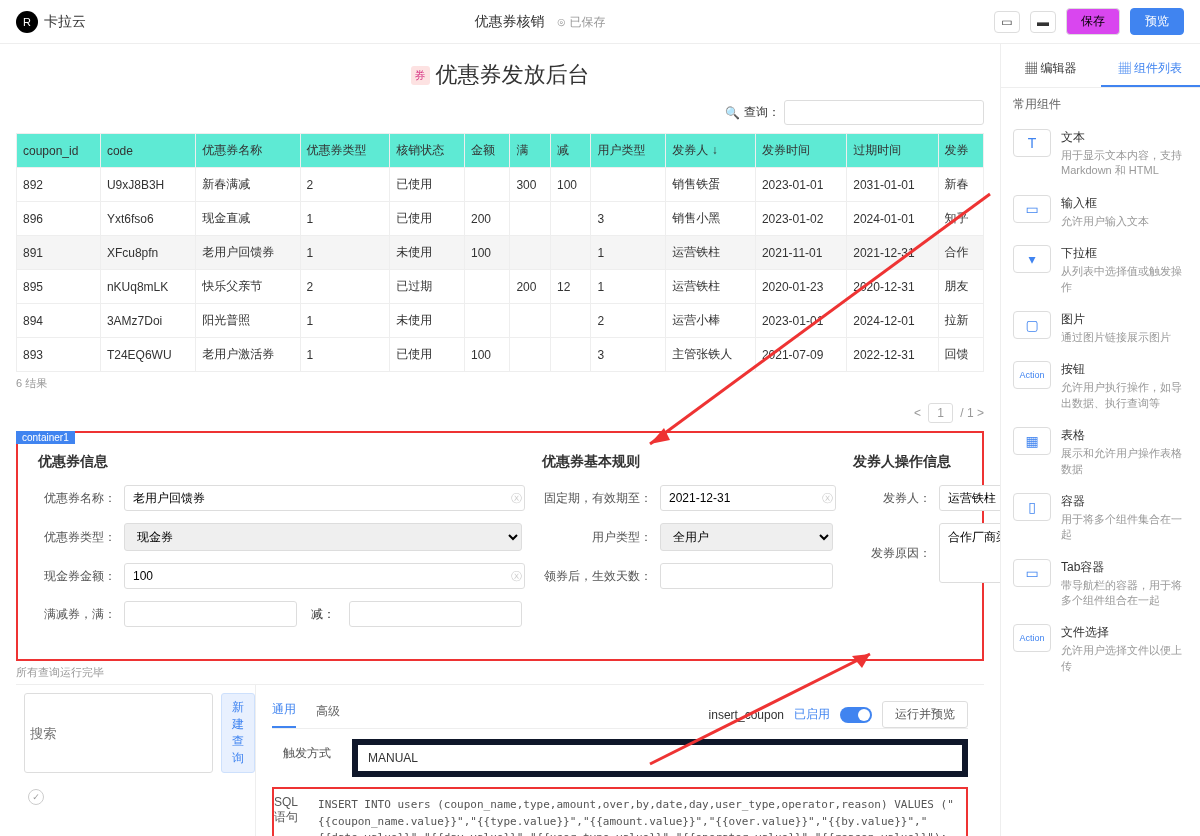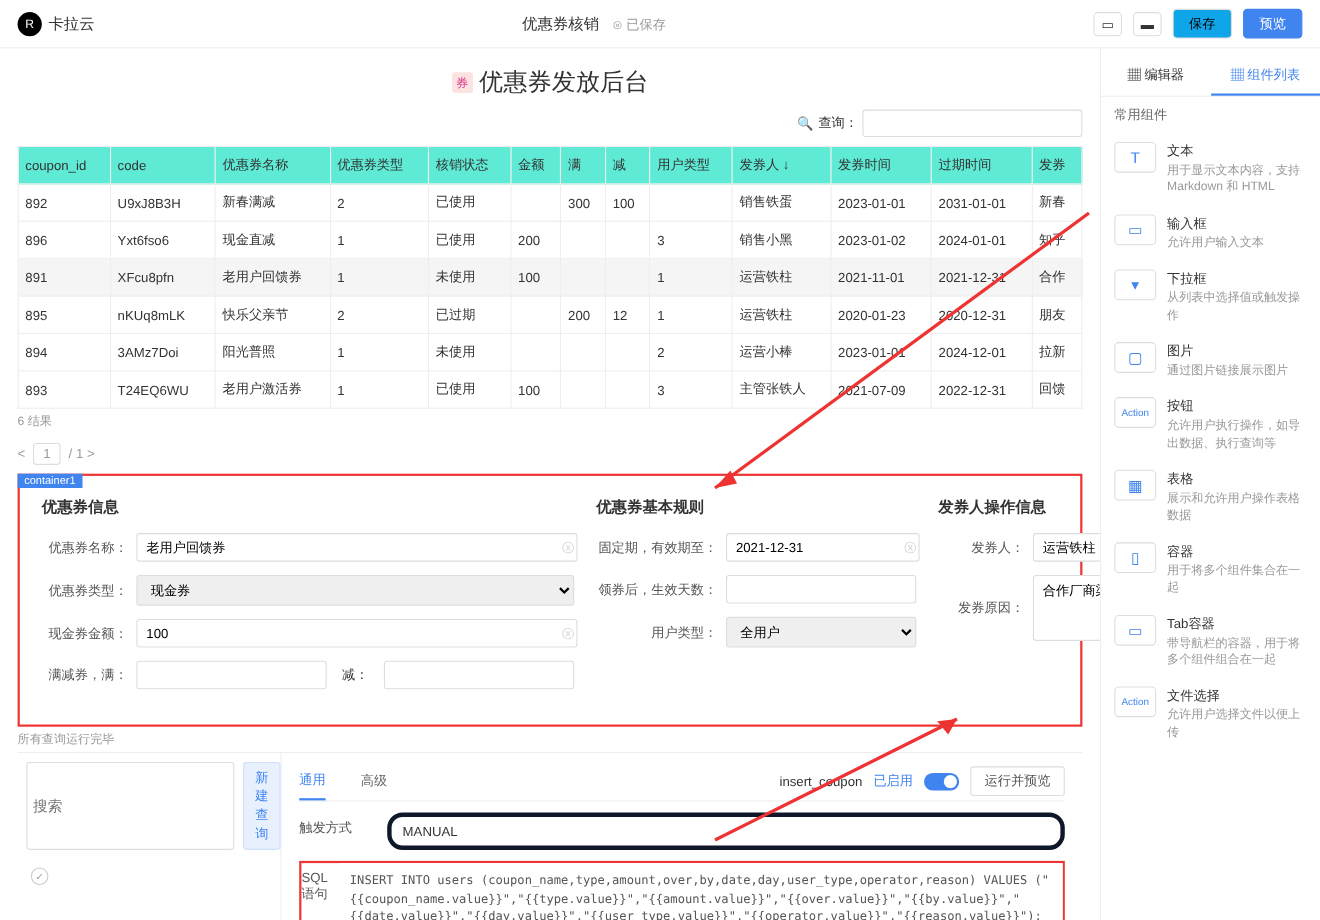--- a/index.html
+++ b/index.html
@@ -4,33 +4,33 @@
 <style>
 *{box-sizing:border-box;margin:0;padding:0}
 body{font-family:-apple-system,BlinkMacSystemFont,"PingFang SC","Microsoft YaHei",sans-serif;font-size:12px;color:#333;background:#fff}
 .topbar{display:flex;align-items:center;height:44px;padding:0 16px;border-bottom:1px solid #eee}
 .logo{display:flex;align-items:center;gap:6px;font-size:14px;font-weight:500}
 .logo-icon{width:22px;height:22px;background:#000;border-radius:50%;color:#fff;display:flex;align-items:center;justify-content:center;font-size:11px}
 .top-title{flex:1;text-align:center;font-size:14px;font-weight:500}
 .saved{color:#999;font-size:12px;margin-left:8px}
 .top-actions{display:flex;align-items:center;gap:10px}
 .icon-btn{width:26px;height:22px;border:1px solid #ddd;border-radius:4px;display:flex;align-items:center;justify-content:center;cursor:pointer}
-.btn{padding:4px 14px;border:1px solid #ddd;border-radius:4px;background:#0ea5e9;cursor:pointer;font-size:12px}
+.btn{padding:4px 14px;border:1px solid #ddd;border-radius:4px;background:#d946ef;cursor:pointer;font-size:12px}
 .btn-primary{background:#4084f0;color:#fff;border-color:#4084f0}
 .main{display:flex;height:792px}
 .canvas{flex:1;padding:10px 16px;overflow:auto;position:relative}
 .page-title{text-align:center;font-size:22px;font-weight:500;margin:6px 0 10px;display:flex;justify-content:center;align-items:center;gap:6px}
 .badge{background:#fde2e2;color:#d63384;padding:2px 4px;font-size:11px;border-radius:3px}
 .search-row{display:flex;justify-content:flex-end;margin-bottom:8px;align-items:center;gap:4px}
 .search-row input{width:200px;padding:4px 8px;border:1px solid #ddd;border-radius:3px}
 .table{width:100%;border-collapse:collapse;font-size:12px}
 .table th,.table td{border:1px solid #eee;padding:8px 6px;text-align:left;white-space:nowrap}
 .table th{background:#5eead4;font-weight:500}
 .table tr.sel td{background:#f5f5f5}
-.pagination{text-align:left;margin:8px 0;color:#999}
+.pagination{text-align:right;margin:8px 0;color:#999}
 .pagination .pg{display:inline-block;border:1px solid #ddd;padding:2px 8px;border-radius:3px;margin:0 4px}
 .container-wrap{border:2px solid #e33;margin-top:8px;position:relative;padding:2px}
 .container-label{position:absolute;top:-2px;left:-2px;background:#4084f0;color:#fff;font-size:10px;padding:1px 6px}
 .form-grid{display:flex;gap:20px;padding:18px}
 .form-col{flex:1}
 .form-col h3{font-size:14px;font-weight:600;margin-bottom:14px}
 .form-row{display:flex;align-items:center;margin-bottom:12px;gap:8px}
 .form-row label{width:78px;text-align:right;color:#555}
 .form-row input,.form-row select,.form-row textarea{flex:1;padding:5px 8px;border:1px solid #ddd;border-radius:3px;font-size:12px}
 .form-row .short{flex:0 0 60px}
@@ -39,29 +39,29 @@
 .btn-blue{background:#4084f0;color:#fff;border:none;padding:8px 28px;border-radius:3px;cursor:pointer}
 .btn-green{background:#2e8b3e;color:#fff;border:none;padding:8px 28px;border-radius:3px;cursor:pointer}
 .bottom-panel{border-top:1px solid #eee;display:flex}
 .query-list{width:240px;border-right:1px solid #eee;padding:8px}
 .query-list .srch{display:flex;gap:8px;margin-bottom:8px}
 .query-list .srch input{flex:1;padding:5px;border:1px solid #ddd;border-radius:3px}
 .query-list .srch button{padding:5px 10px;background:#e8f0fe;color:#4084f0;border:1px solid #cde0fc;border-radius:3px;font-size:12px}
 .query-item{padding:8px 4px;display:flex;align-items:center;gap:6px;cursor:pointer}
 .query-item::before{content:"✓";width:14px;height:14px;border:1px solid #ccc;border-radius:50%;font-size:9px;display:flex;align-items:center;justify-content:center;color:#999}
 .query-detail{flex:1;padding:8px 16px}
-.tabs{display:flex;align-items:center;gap:32px;border-bottom:1px solid #eee;margin-bottom:10px}
+.tabs{display:flex;align-items:flex-end;gap:20px;border-bottom:1px solid #eee;margin-bottom:10px}
 .tab{padding:8px 0;cursor:pointer;color:#666}
 .tab.active{color:#4084f0;border-bottom:2px solid #4084f0}
 .tab-right{margin-left:auto;display:flex;align-items:center;gap:10px}
 .toggle{width:32px;height:16px;background:#4084f0;border-radius:8px;position:relative}
 .toggle::after{content:"";position:absolute;right:2px;top:2px;width:12px;height:12px;background:#fff;border-radius:50%}
 .detail-row{display:flex;margin-bottom:10px;gap:10px}
-.detail-row label{width:70px;text-align:left;color:#555;padding-top:6px}
-.detail-row .val{flex:1;padding:6px 10px;border:4px solid #0f172a;border-radius:14px}
+.detail-row label{width:70px;text-align:center;color:#555;padding-top:6px}
+.detail-row .val{flex:1;padding:6px 10px;border:6px solid #0f172a;border-radius:0}
 .sql-box{border:2px solid #e33}
 .sql-content{font-family:monospace;font-size:11px;color:#555;padding:8px 10px;background:#fff;line-height:1.5}
 .sidebar{width:200px;border-left:1px solid #eee;padding:8px 0}
 .side-tabs{display:flex;border-bottom:1px solid #eee}
 .side-tab{flex:1;text-align:center;padding:8px;font-size:12px;cursor:pointer}
 .side-tab.active{color:#4084f0;border-bottom:2px solid #4084f0}
 .side-section{padding:8px 12px;font-size:12px;color:#666}
 .comp-item{display:flex;gap:10px;padding:8px 12px;cursor:pointer}
 .comp-icon{width:38px;height:28px;border:1px solid #ddd;border-radius:4px;display:flex;align-items:center;justify-content:center;font-size:14px;color:#4084f0;flex-shrink:0}
 .comp-text{flex:1}
@@ -247,26 +247,26 @@
             </div>
         </div>
         <div class="form-col">
           <h3>优惠券基本规则</h3>
           <div class="form-row">
               <label style="width:110px">固定期，有效期至：</label>
               <input value="2021-12-31" style="">
               <span class="clear-x">ⓧ</span>
             </div>
           <div class="form-row">
+              <label style="width:110px">用户类型：</label>
+              <select><option>全用户</option></select>
+            </div>
+          <div class="form-row">
               <label style="width:110px">领券后，生效天数：</label>
               <input style="">
-            </div>
-          <div class="form-row">
-              <label style="width:110px">用户类型：</label>
-              <select><option>全用户</option></select>
             </div>
         </div>
         <div class="form-col">
           <h3>发券人操作信息</h3>
           <div class="form-row">
               <label>发券人：</label>
               <input value="运营铁柱" style="">
             </div>
           <div class="form-row">
               <label>发券原因：</label>

